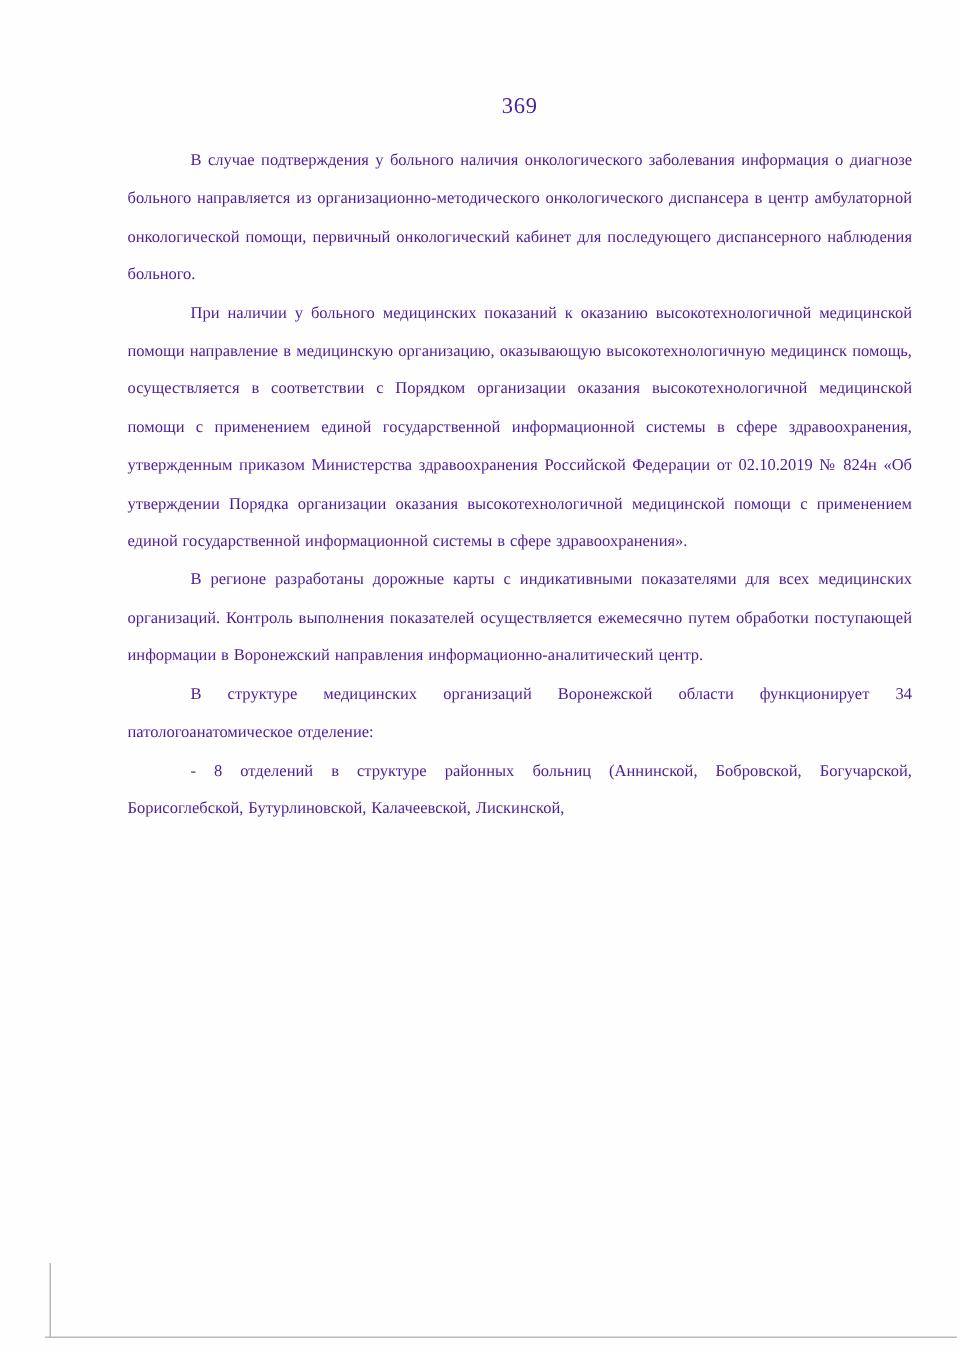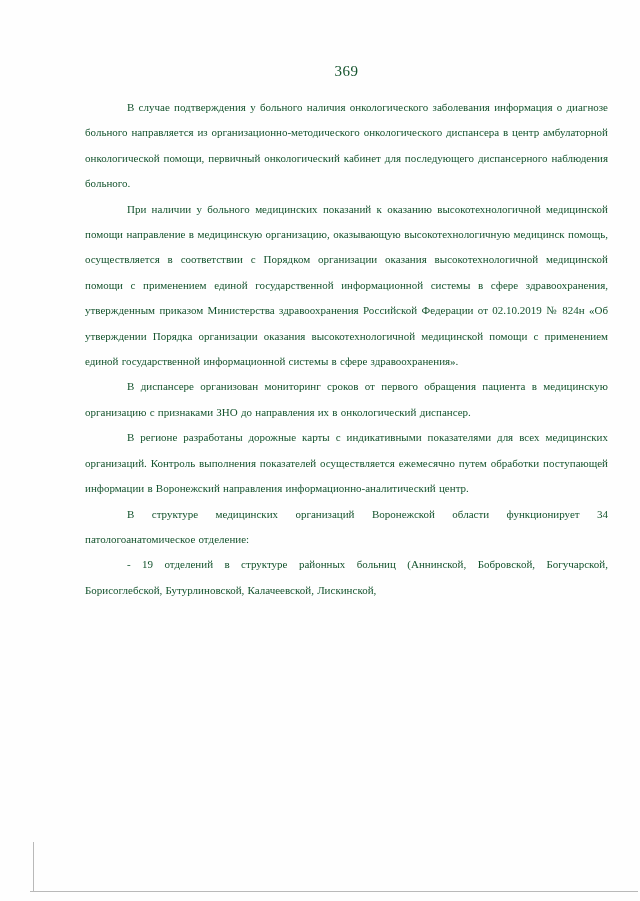--- a/index.html
+++ b/index.html
@@ -6,21 +6,21 @@
     margin: 0;
     padding: 0;
     background: #ffffff;
   }
   .page {
     position: relative;
     width: 640px;
     height: 901px;
     background: #fefefe;
     font-family: "Liberation Serif", serif;
-    color: #14532d;
+    color: #4c1d95;
     overflow: hidden;
   }
   .page-number {
     position: absolute;
     top: 63px;
     left: 85px;
     width: 523px;
     text-align: center;
     font-size: 15px;
     letter-spacing: 0.5px;
@@ -60,22 +60,21 @@
 </head>
 <body>
 
 <div class="page">
 
   <div class="page-number">369</div>
 
   <div class="content">
     <p class="para">В случае подтверждения у больного наличия онкологического заболевания информация о диагнозе больного направляется из организационно-методического онкологического диспансера в центр амбулаторной онкологической помощи, первичный онкологический кабинет для последующего диспансерного наблюдения больного.</p>
     <p class="para">При наличии у больного медицинских показаний к оказанию высокотехнологичной медицинской помощи направление в медицинскую организацию, оказывающую высокотехнологичную медицинск помощь, осуществляется в соответствии с Порядком организации оказания высокотехнологичной медицинской помощи с применением единой государственной информационной системы в сфере здравоохранения, утвержденным приказом Министерства здравоохранения Российской Федерации от 02.10.2019 № 824н «Об утверждении Порядка организации оказания высокотехнологичной медицинской помощи с применением единой государственной информационной системы в сфере здравоохранения».</p>
-    <p class="para">В диспансере организован мониторинг сроков от первого обращения пациента в медицинскую организацию с признаками ЗНО до направления их в онкологический диспансер.</p>
     <p class="para">В регионе разработаны дорожные карты с индикативными показателями для всех медицинских организаций. Контроль выполнения показателей осуществляется ежемесячно путем обработки поступающей информации в Воронежский направления информационно-аналитический центр.</p>
     <p class="para">В структуре медицинских организаций Воронежской области функционирует 34 патологоанатомическое отделение:</p>
-    <p class="para">- 19 отделений в структуре районных больниц (Аннинской, Бобровской, Богучарской, Борисоглебской, Бутурлиновской, Калачеевской, Лискинской,</p>
+    <p class="para">- 8 отделений в структуре районных больниц (Аннинской, Бобровской, Богучарской, Борисоглебской, Бутурлиновской, Калачеевской, Лискинской,</p>
   </div>
 
   <div class="edge edge-bottom"></div>
   <div class="edge edge-left"></div>
 
 </div>
 
 </body></html>

